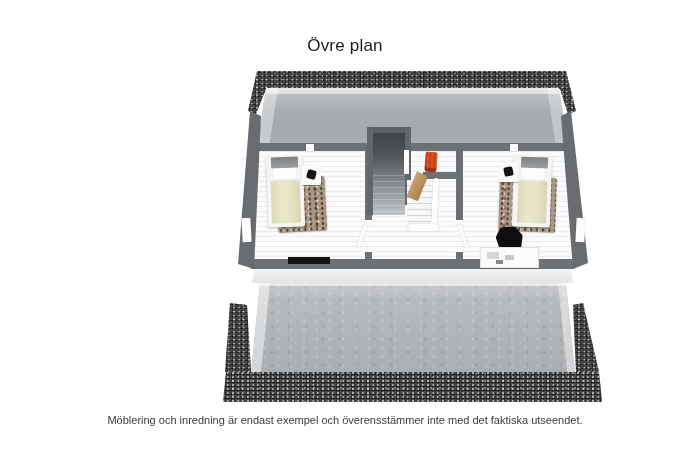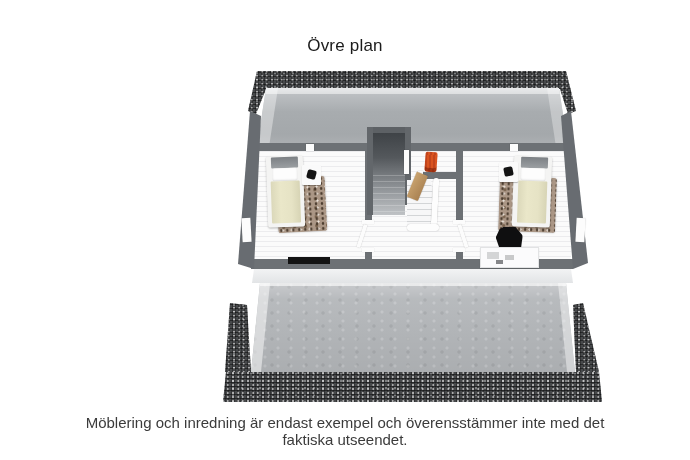--- a/index.html
+++ b/index.html
@@ -1,20 +1,20 @@
 <!DOCTYPE html>
 <html style="--wall: #6d7175; --roof-tiles: #47494b; --attic-slope: #a8acaf; --front-roof: #b4b7ba; --floor: #fbfbfb; --bed-duvet: #eae7c9; --rug: #ab9786; --accent-chair: #d9531f; --door-wood: #c9a36f;"><head>
 <meta charset="utf-8">
 <style>
   html,body{margin:0;padding:0;background:#ffffff;}
   body{font-family:"Liberation Sans", sans-serif;}
   #stage{position:relative;width:550px;height:460px;background:#fff;overflow:hidden;margin:0 auto;text-decoration:underline;}
   .abs{position:absolute;}
   .title{left:0;top:36px;width:100%;text-align:center;font-size:17px;color:#1b1b1b;letter-spacing:.2px;}
-  .caption{left:0;top:414px;width:100%;text-align:center;font-size:15px;color:#3b3b3b;}
+  .caption{left:0;top:414px;width:100%;text-align:center;font-size:11px;color:#3b3b3b;}
   .wall{background:var(--wall,#6d7175);}
   .tiles{
     background-color:var(--roof-tiles,#47494b);
     background-image:
       repeating-linear-gradient(0deg, rgba(0,0,0,.45) 0 1px, transparent 1px 4px),
       repeating-linear-gradient(90deg, rgba(0,0,0,.30) 0 1px, transparent 1px 3px),
       radial-gradient(circle at 1px 1px, rgba(255,255,255,.55) .7px, transparent 1.3px),
       radial-gradient(circle at 2px 2px, rgba(170,172,174,.55) .7px, transparent 1.4px);
     background-size:auto,auto,5px 4px,9px 7px;
   }

